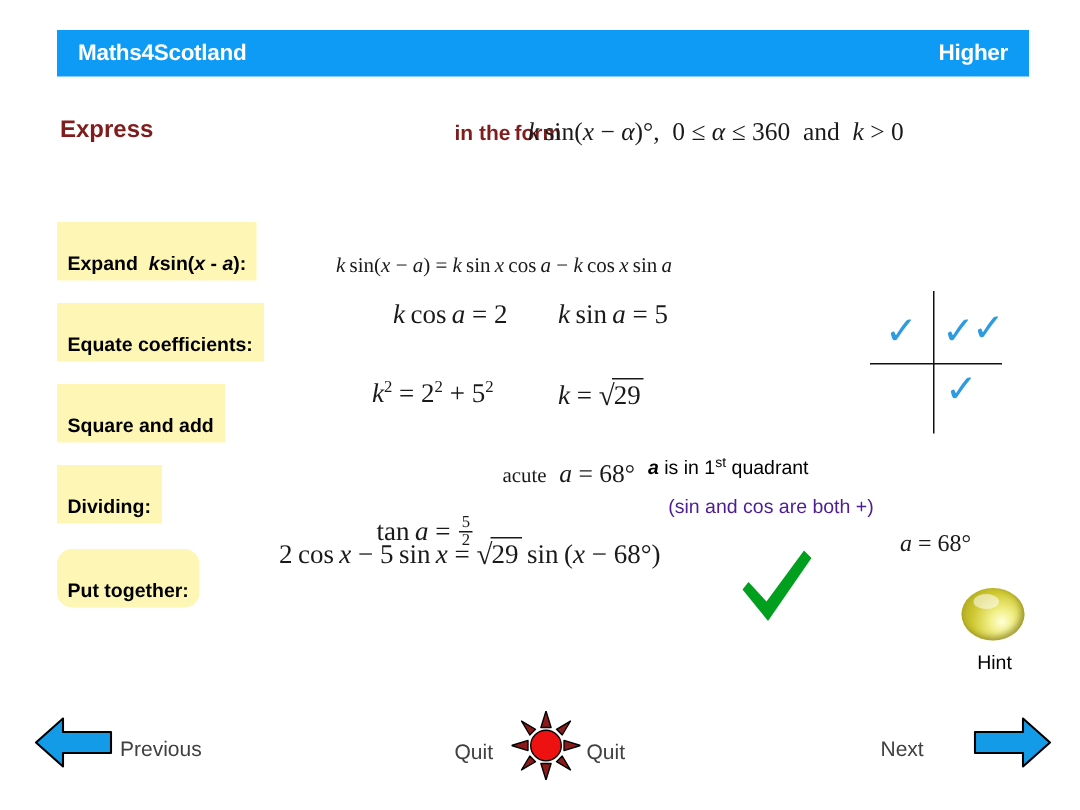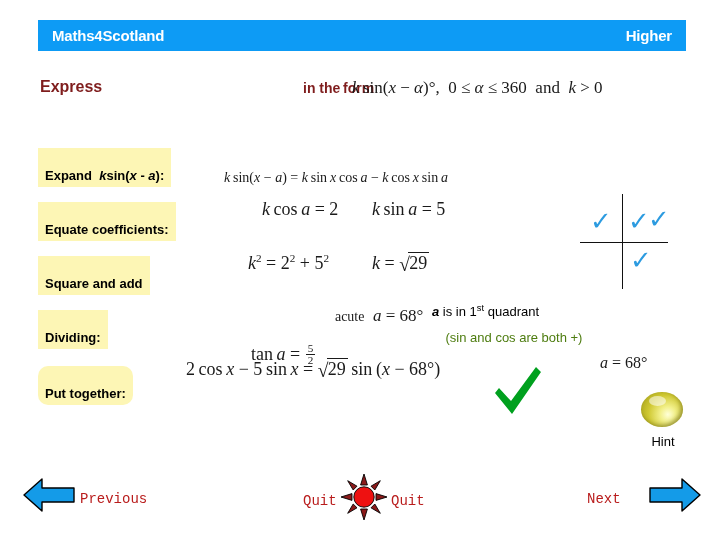--- a/index.html
+++ b/index.html
@@ -251,21 +251,21 @@
     white-space: nowrap;
   }
   #ann1 .ai { font-style: italic; font-weight: bold; }
   #ann1 sup { font-size: 0.72em; vertical-align: super; }
   #ann2 {
     position: absolute;
     left: 429px;
     top: 329px;
     width: 170px;
     font-size: 13px;
-    color: #4d7c0f;
+    color: #4c1d95;
     text-align: center;
     line-height: 1.35;
   }
 
   
   #green-tick {
     position: absolute;
     left: 489px;
     top: 362px;
     width: 56px;
@@ -302,22 +302,22 @@
     width: 48px;
     text-align: center;
     font-size: 13px;
     color: #000000;
   }
 
   
   .nav-label {
     position: absolute;
     font-size: 14px;
-    color: #b91c1c;
-    font-family: Liberation Mono, monospace;
+    color: #404040;
+    font-family: Liberation Sans, sans-serif;
     white-space: nowrap;
   }
   #prev-label { left: 80px; top: 491px; }
   #next-label { left: 587px; top: 491px; }
   #quit-left  { left: 303px; top: 493px; }
   #quit-right { left: 391px; top: 493px; }
 
   .arrow { position: absolute; }
   #prev-arrow { left: 22px;  top: 477px; }
   #next-arrow { left: 648px; top: 477px; }

